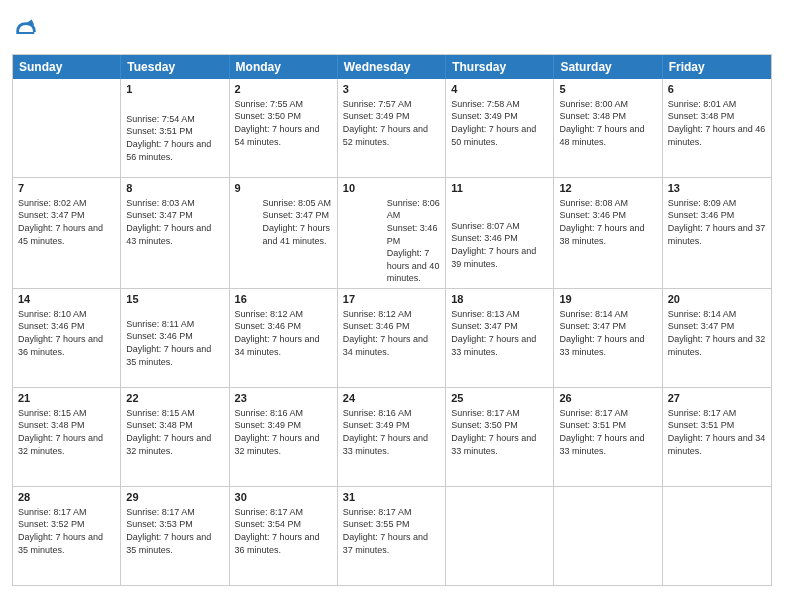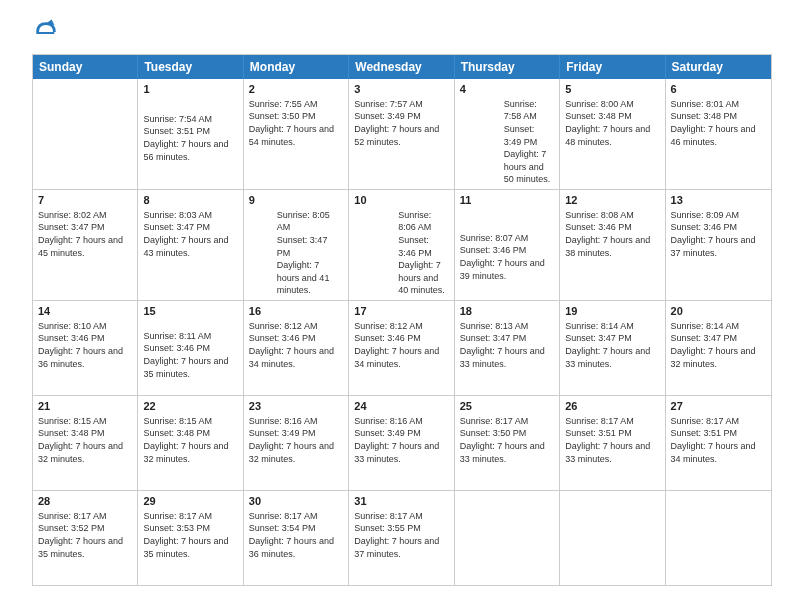--- a/index.html
+++ b/index.html
@@ -6,21 +6,21 @@
     body {
       width: 792px;
       height: 612px;
       font-family: Arial, sans-serif;
       background: #fff;
       overflow: hidden;
     }
     .page {
       width: 792px;
       height: 596px;
-      padding: 18px 20px 10px 32px;
+      padding: 18px 20px 10px 12px;
       display: flex;
       flex-direction: column;
     }
     .header {
       display: flex;
       align-items: flex-start;
       justify-content: space-between;
       margin-bottom: 8px;
     }
     .logo {
@@ -139,22 +139,22 @@
     </div>
   </div>
 
   <div class="calendar">
     <div class="cal-header-row">
     <div class="cal-header-cell">Sunday</div>
         <div class="cal-header-cell">Tuesday</div>
         <div class="cal-header-cell">Monday</div>
         <div class="cal-header-cell">Wednesday</div>
         <div class="cal-header-cell">Thursday</div>
+        <div class="cal-header-cell">Saturday</div>
         <div class="cal-header-cell">Friday</div>
-        <div class="cal-header-cell">Saturday</div>
       </div>
     <div class="cal-body">
     <div class="cal-row">
           <div class="cal-cell empty"></div>
           <div class="cal-cell">
             <span class="day-num">1</span>
             <div class="cell-text" style="white-space: pre-line; margin-top: 16px;">Sunrise: 7:54 AM
 Sunset: 3:51 PM
 Daylight: 7 hours and 56 minutes.</div>
           </div>
@@ -165,21 +165,21 @@
 Daylight: 7 hours and 54 minutes.</div>
           </div>
           <div class="cal-cell">
             <span class="day-num">3</span>
             <div class="cell-text" style="white-space: pre-line;">Sunrise: 7:57 AM
 Sunset: 3:49 PM
 Daylight: 7 hours and 52 minutes.</div>
           </div>
           <div class="cal-cell">
             <span class="day-num">4</span>
-            <div class="cell-text" style="white-space: pre-line; margin-left: 44px;">Sunrise: 7:58 AM
+            <div class="cell-text" style="white-space: pre-line;">Sunrise: 7:58 AM
 Sunset: 3:49 PM
 Daylight: 7 hours and 50 minutes.</div>
           </div>
           <div class="cal-cell">
             <span class="day-num">5</span>
             <div class="cell-text" style="white-space: pre-line;">Sunrise: 8:00 AM
 Sunset: 3:48 PM
 Daylight: 7 hours and 48 minutes.</div>
           </div>
           <div class="cal-cell">

